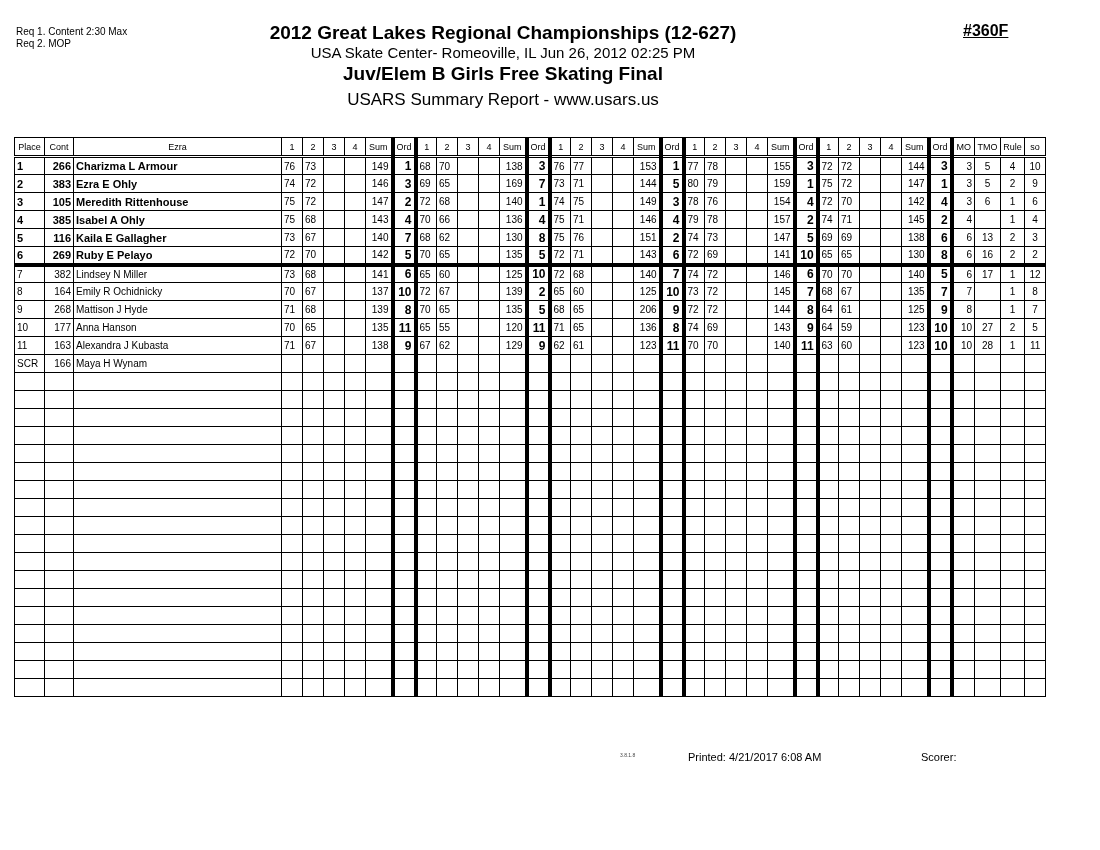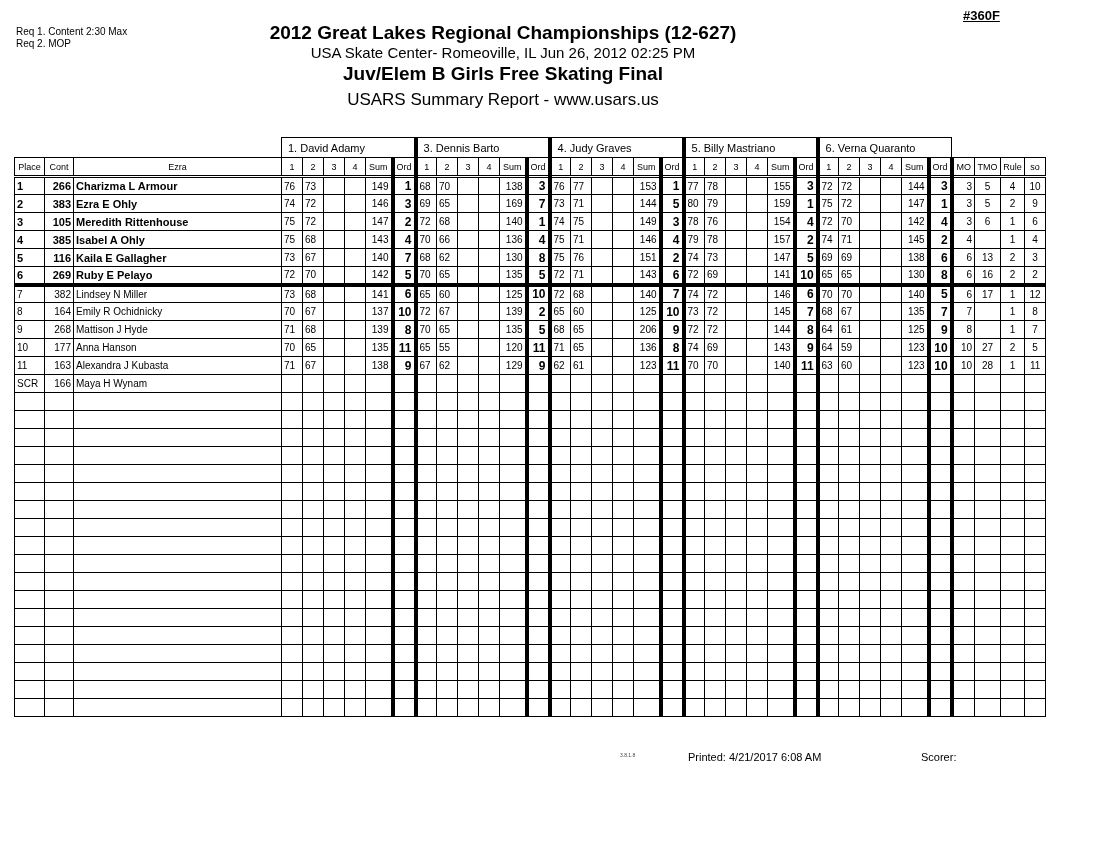--- a/index.html
+++ b/index.html
@@ -4,21 +4,21 @@
 <style>
   html, body { margin:0; padding:0; background:#ffffff; }
   body { width:1100px; height:850px; position:relative; overflow:hidden; font-family:"Liberation Sans", sans-serif; color:#000; }
   .abs { position:absolute; }
   .req { left:16px; font-size:10px; line-height:12px; }
   .title { left:0; width:1100px; text-align:center; }
   #t1 { top:22px; font-size:19px; font-weight:bold; left:-47px; }
   #t2 { top:44px; font-size:15px; left:-47px; }
   #t3 { top:63px; font-size:19px; font-weight:bold; left:-47px; }
   #t4 { top:90px; font-size:17px; left:-47px; }
-  #eventno { top:8px; left:963px; font-size:13px; font-weight:bold;text-decoration:underline; }
+  #eventno { top:22px; left:963px; font-size:16px; font-weight:bold;text-decoration:underline; }
 
   table.grid { position:absolute; left:14px; top:137px; border-collapse:collapse; table-layout:fixed; }
   table.grid td { border:1px solid #000; font-size:10px; padding:0 2px; height:18px; white-space:nowrap; overflow:hidden; box-sizing:border-box; }
   table.grid tr.judgerow td { height:20px; }
   table.grid tr.judgerow td.blank { border:none; }
   table.grid tr.judgerow td.jname { border-top:1px solid #000; border-left:1px solid #000; border-right:1px solid #000; border-bottom:none; padding-left:6px; font-size:11px; }
   table.grid tr.hdr td { height:19px; font-size:9px; border-bottom:3px double #000;text-align:center; }
   .r { text-align:right; }
   .c { text-align:center; }
   .ord { border-left:4px solid #000 !important; text-align:right; font-weight:bold; font-size:12px !important; }
@@ -75,29 +75,20 @@
       <col style="width: 21px;">
       <col style="width: 21px;">
       <col style="width: 27px;">
       <col style="width: 22px;">
       <col style="width: 23px;">
       <col style="width: 26px;">
       <col style="width: 24px;">
       <col style="width: 21px;">
     </colgroup>
   <tbody id="tbody">
-      <tr class="judgerow">
-        <td class="blank" colspan="3"></td>
-        <td class="jname" colspan="6">1.  David Adamy</td>
-        <td class="jname afterord" colspan="6">3.  Dennis Barto</td>
-        <td class="jname afterord" colspan="6">4.  Judy Graves</td>
-        <td class="jname afterord" colspan="6">5.  Billy  Mastriano</td>
-        <td class="jname afterord" colspan="6">6.  Verna Quaranto</td>
-        <td class="blank" colspan="4"></td>
-      </tr>
       <tr class="hdr">
         <td>Place</td>
         <td>Cont</td>
         <td>Ezra</td>
         <td>1</td>
         <td>2</td>
         <td>3</td>
         <td>4</td>
         <td>Sum</td>
         <td class="ord">Ord</td>

